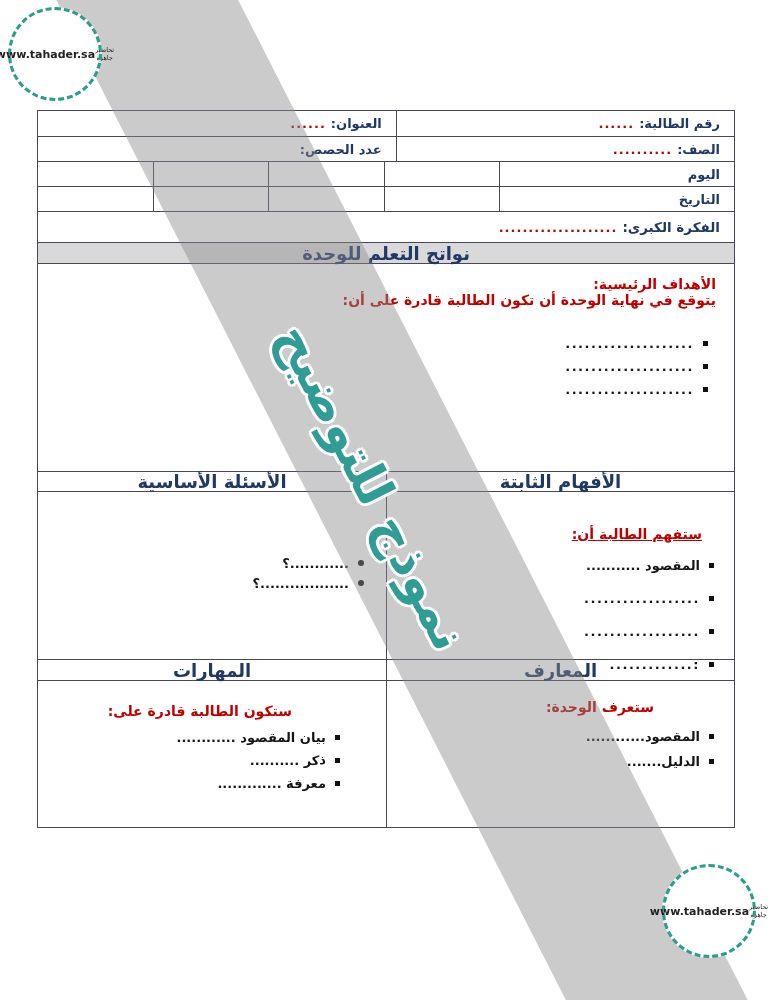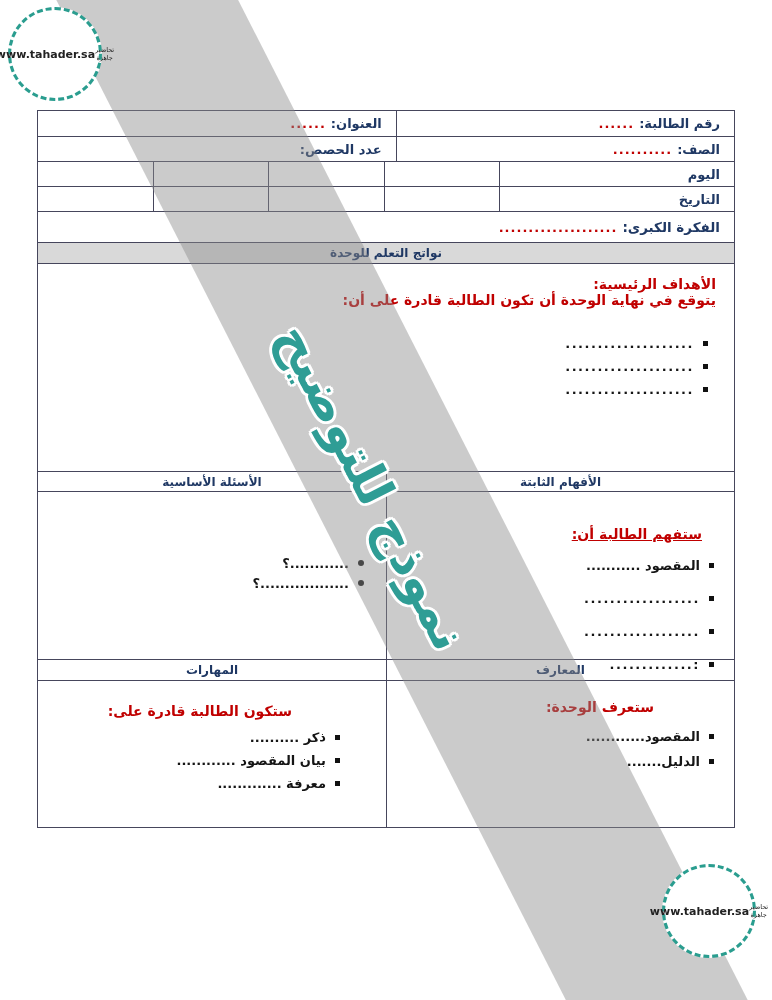--- a/index.html
+++ b/index.html
@@ -39,21 +39,21 @@
   .vc{display:flex;align-items:center;padding-right:14px;}
   .center{justify-content:center;padding-right:0;}
   .w49{width:48.6%;} .w51{width:51.4%;} .w50{width:50%;}
   .wl{width:33.8%;} .we{width:16.55%;}
   .r1{height:26px}.r2{height:25px}.r3{height:25px}.r4{height:25px}.r5{height:31px}
   .r6{height:21px}.r7{height:208px}.r8{height:20px}.r9{height:168px}.r10{height:21px}.r11{height:146px}
 
   .lbl{color:#1f3864;font-weight:bold;font-size:13px;}
   .val{color:#c00000;font-weight:bold;font-size:13px;letter-spacing:1px;margin-right:5px;}
   .gray{background:#d9d9d9;}
-  .hdr{color:#1f3864;font-weight:bold;font-size:12px;}
+  .hdr{color:#1f3864;font-weight:bold;font-size:18px;}
   .redb{color:#c00000;font-weight:bold;font-size:14px;}
   .u{text-decoration:underline;}
   .dots{color:#151515;font-weight:bold;font-size:13px;letter-spacing:1.5px;}
   .li{line-height:24px;white-space:nowrap;font-size:13px;}
   .sq{display:inline-block;width:5px;height:5px;background:#111;margin-left:9px;vertical-align:2px;}
   .rdot{display:inline-block;width:6px;height:6px;background:#111;border-radius:50%;margin-left:9px;vertical-align:2px;}
 
   .goals{padding:12px 18px 0 0;}
   .goals .list{margin-top:24px;padding-right:8px;}
   .goals .li{line-height:23px;}
@@ -201,22 +201,22 @@
       <div class="cell w50 know">
         <span class="redb intro-k">ستعرف الوحدة:</span>
         <div class="list">
           <div class="li"><span class="sq"></span><span class="dots">المقصود............</span></div>
           <div class="li"><span class="sq"></span><span class="dots">الدليل.......</span></div>
         </div>
       </div>
       <div class="cell w50 skill">
         <span class="redb intro-s">ستكون الطالبة قادرة على:</span>
         <div class="list">
+          <div class="li"><span class="sq"></span><span class="dots">بيان المقصود ............</span></div>
           <div class="li"><span class="sq"></span><span class="dots">ذكر ..........</span></div>
-          <div class="li"><span class="sq"></span><span class="dots">بيان المقصود ............</span></div>
           <div class="li"><span class="sq"></span><span class="dots">معرفة .............</span></div>
         </div>
       </div>
     </div>
 
   </div>
 
   <div class="logo bottom">
     <div class="ring">
       <svg width="42" height="30" viewBox="0 0 40 30">

